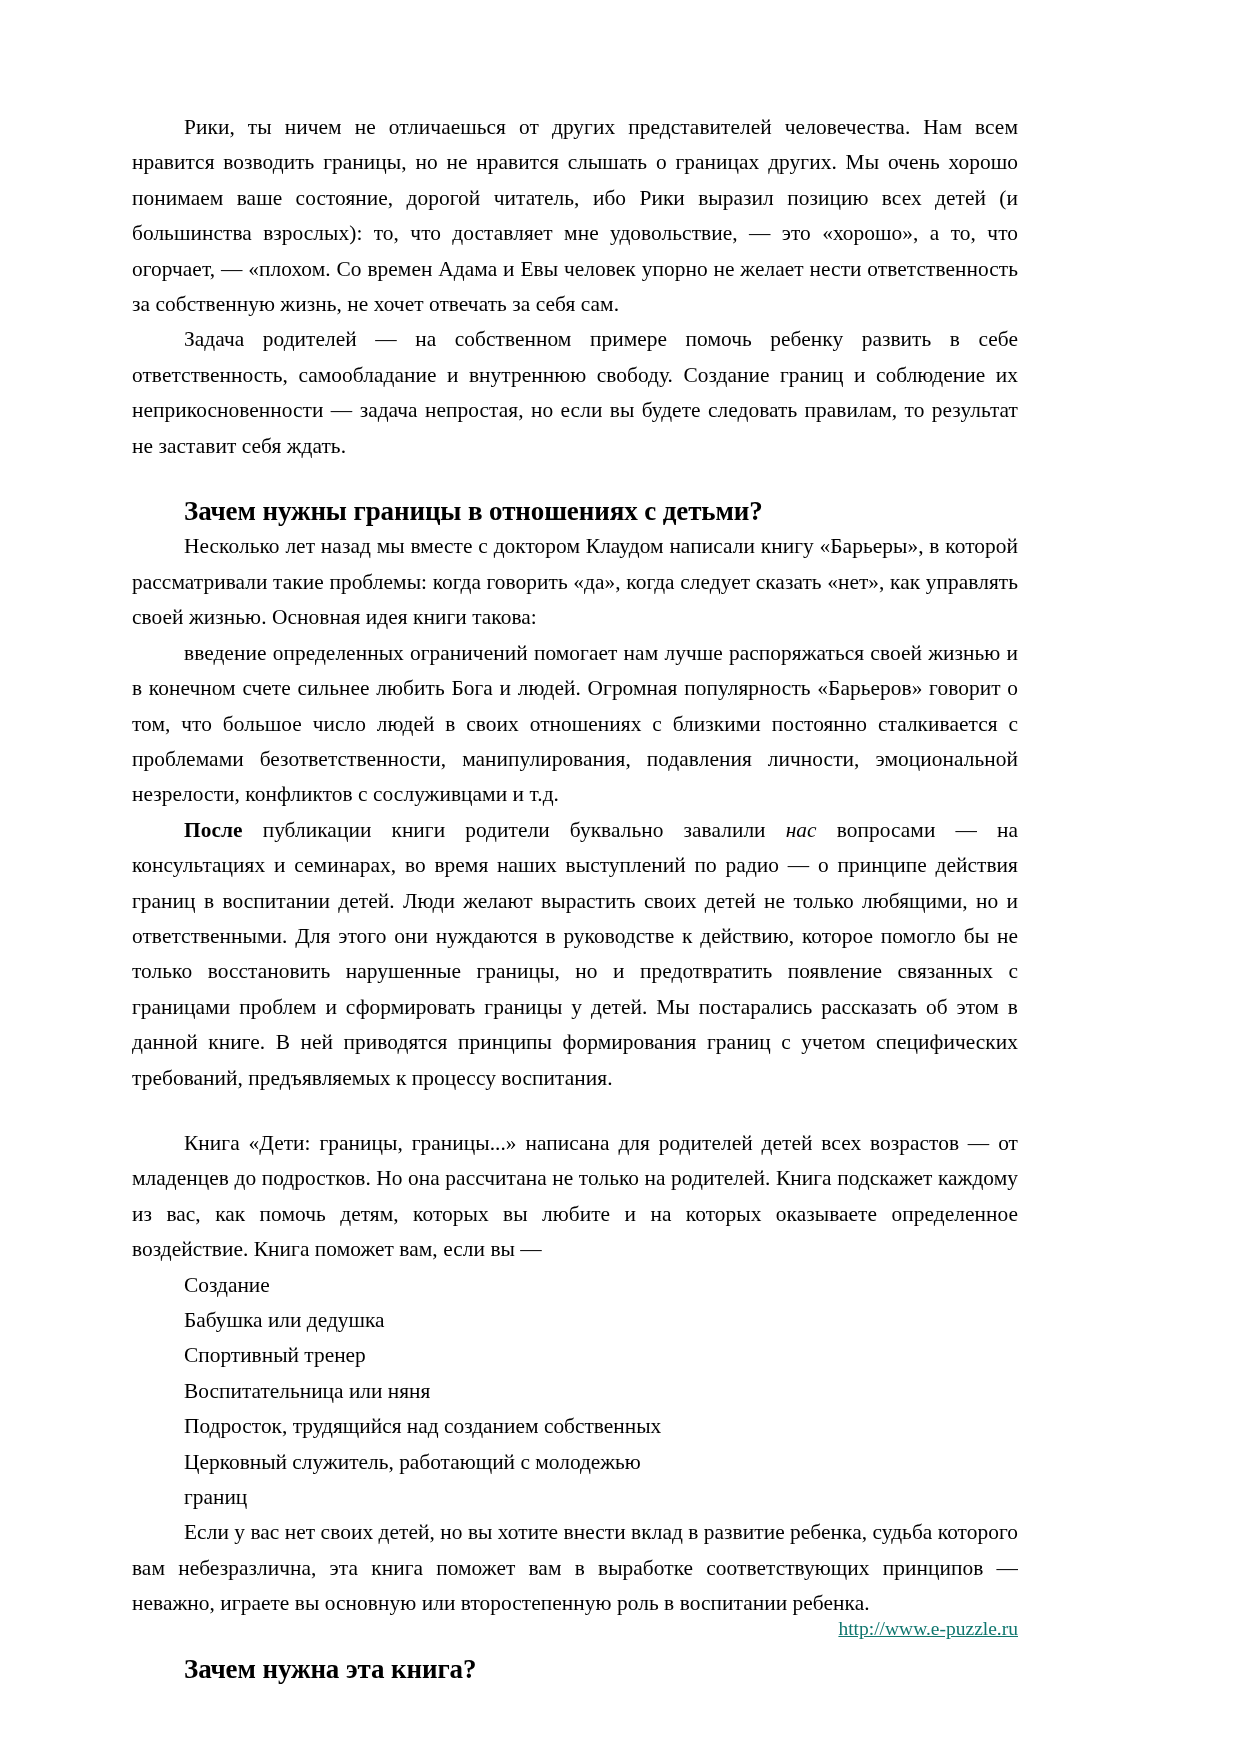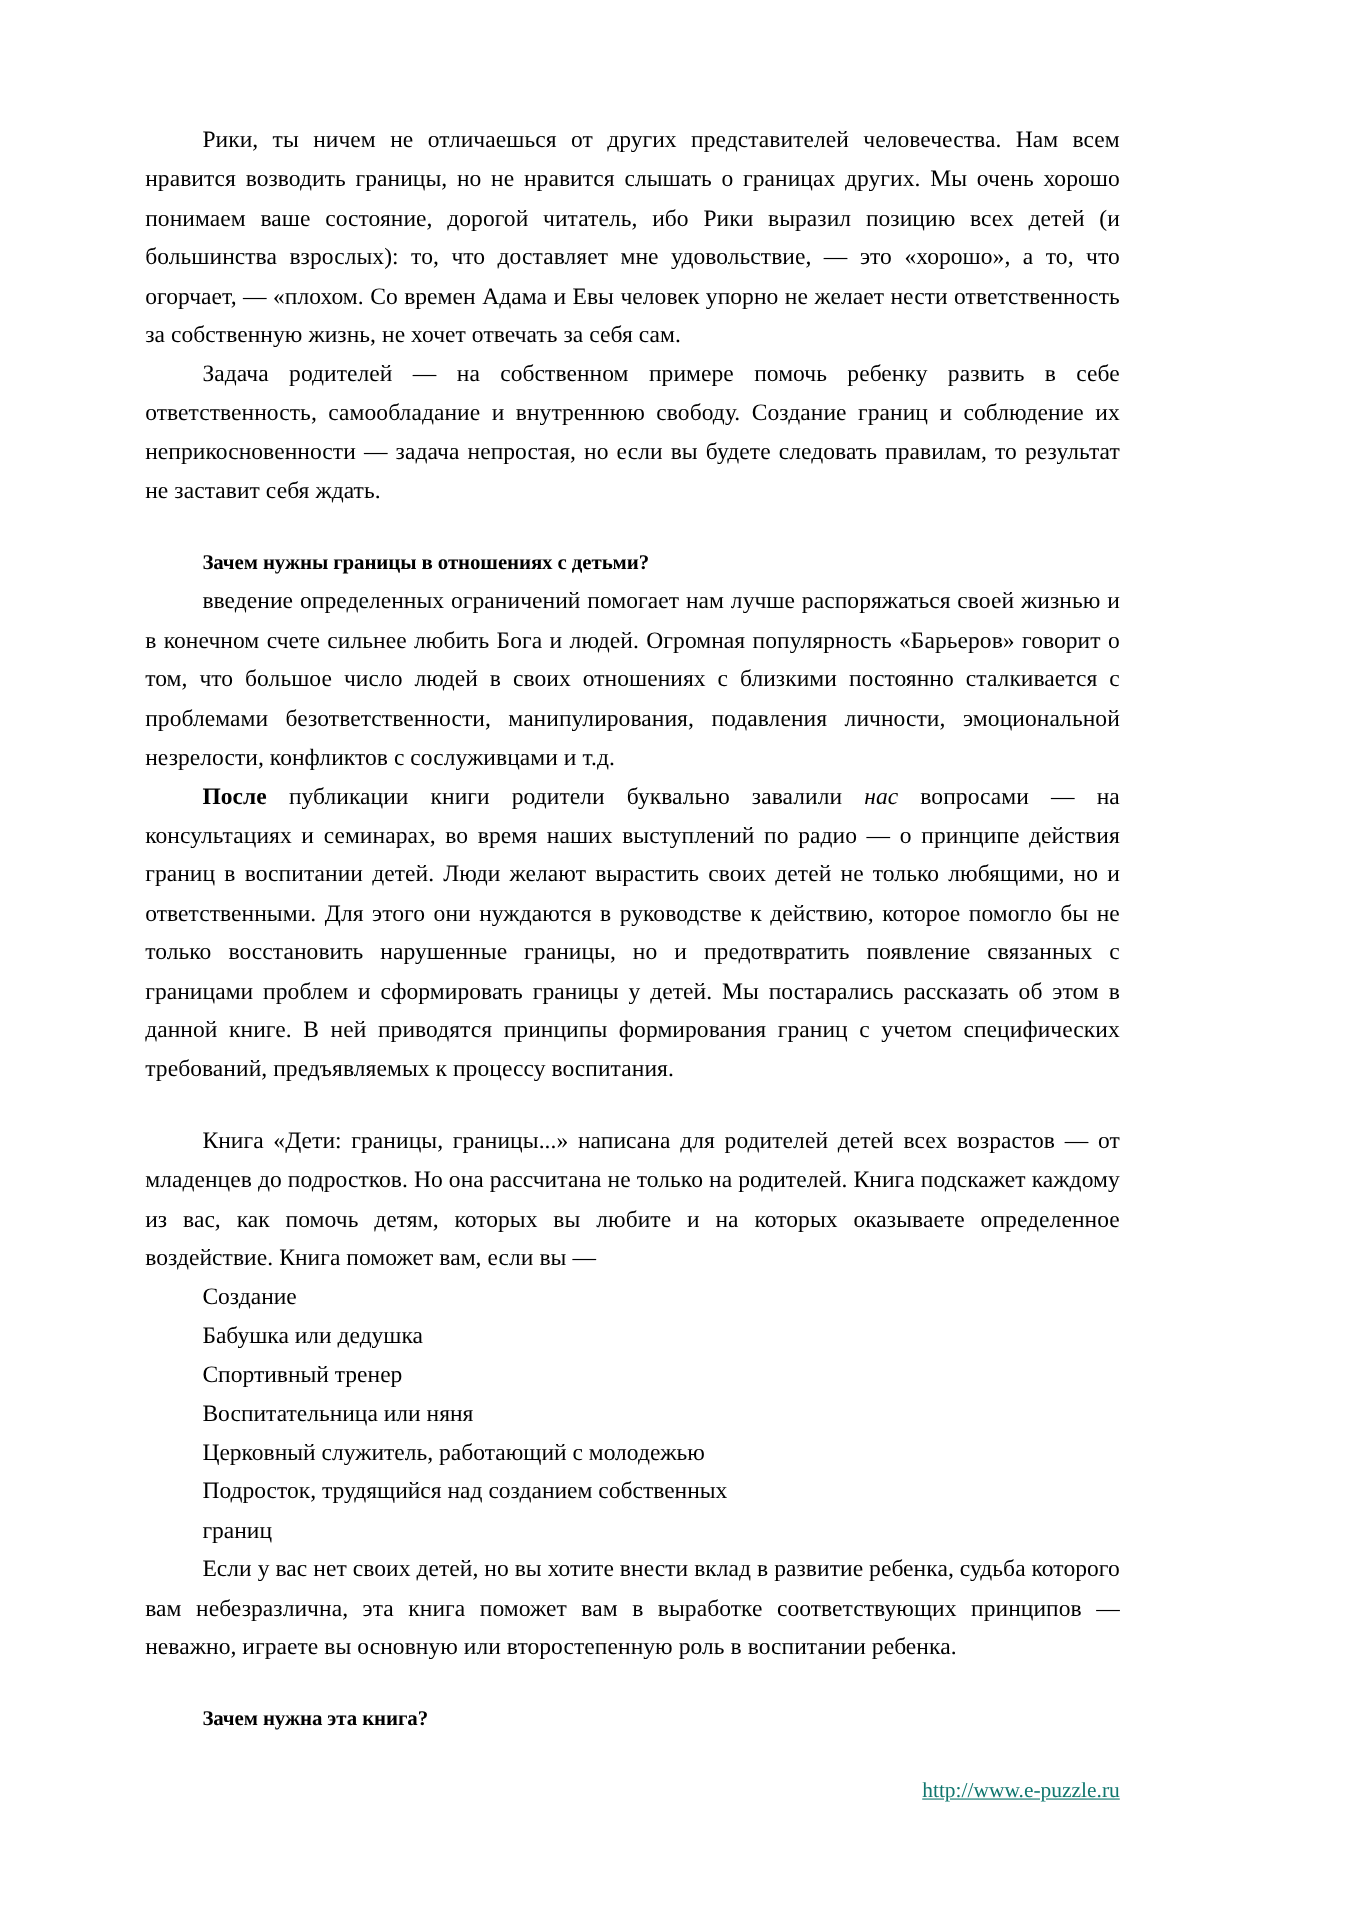--- a/index.html
+++ b/index.html
@@ -36,21 +36,21 @@
     text-align: justify;
     text-indent: 52px;
     text-justify: inter-word;
     letter-spacing: 0.05px;
   }
   p.para:last-child {
     text-align-last: auto;
   }
   h2.heading {
     margin: 0;
-    font-size: 19px;
+    font-size: 27px;
     line-height: 35.4px;
     font-weight: bold;
     text-indent: 52px;
     text-align: left;
     letter-spacing: -0.1px;
   }
   .gap-before-heading {
     height: 30px;
   }
   ul.role-list {
@@ -88,37 +88,38 @@
   <div class="content">
 
     <p class="para">Рики, ты ничем не отличаешься от других представителей человечества. Нам всем нравится возводить границы, но не нравится слышать о границах других. Мы очень хорошо понимаем ваше состояние, дорогой читатель, ибо Рики выразил позицию всех детей (и большинства взрослых): то, что доставляет мне удовольствие, — это «хорошо», а то, что огорчает, — «плохом. Со времен Адама и Евы человек упорно не желает нести ответственность за собственную жизнь, не хочет отвечать за себя сам.</p>
 
     <p class="para">Задача родителей — на собственном примере помочь ребенку развить в себе ответственность, самообладание и внутреннюю свободу. Создание границ и соблюдение их неприкосновенности — задача непростая, но если вы будете следовать правилам, то результат не заставит себя ждать.</p>
 
     <div class="gap-before-heading"></div>
 
     <h2 class="heading">Зачем нужны границы в отношениях с детьми?</h2>
 
+    <p class="para">Несколько лет назад мы вместе с доктором Клаудом написали книгу «Барьеры», в которой рассматривали такие проблемы: когда говорить «да», когда следует сказать «нет», как управлять своей жизнью. Основная идея книги такова:</p>
 
     <p class="para">введение определенных ограничений помогает нам лучше распоряжаться своей жизнью и в конечном счете сильнее любить Бога и людей. Огромная популярность «Барьеров» говорит о том, что большое число людей в своих отношениях с близкими постоянно сталкивается с проблемами безответственности, манипулирования, подавления личности, эмоциональной незрелости, конфликтов с сослуживцами и т.д.</p>
 
     <p class="para"><span class="bold-run">После</span><span> публикации книги родители буквально завалили </span><span class="italic-run">нас</span><span> вопросами — на консультациях и семинарах, во время наших выступлений по радио — о принципе действия границ в воспитании детей. Люди желают вырастить своих детей не только любящими, но и ответственными. Для этого они нуждаются в руководстве к действию, которое помогло бы не только восстановить нарушенные границы, но и предотвратить появление связанных с границами проблем и сформировать границы у детей. Мы постарались рассказать об этом в данной книге. В ней приводятся принципы формирования границ с учетом специфических требований, предъявляемых к процессу воспитания.</span></p>
 
     <div class="gap-before-heading"></div>
 
 
     <p class="para">Книга «Дети: границы, границы...» написана для родителей детей всех возрастов — от младенцев до подростков. Но она рассчитана не только на родителей. Книга подскажет каждому из вас, как помочь детям, которых вы любите и на которых оказываете определенное воздействие. Книга поможет вам, если вы —</p>
 
     <ul class="role-list">
       <li>Создание</li>
       <li>Бабушка или дедушка</li>
       <li>Спортивный тренер</li>
       <li>Воспитательница или няня</li>
+      <li>Подросток, трудящийся над созданием собственных</li>
       <li>Церковный служитель, работающий с молодежью</li>
-      <li>Подросток, трудящийся над созданием собственных</li>
       <li>границ</li>
     </ul>
 
     <p class="para">Если у вас нет своих детей, но вы хотите внести вклад в развитие ребенка, судьба которого вам небезразлична, эта книга поможет вам в выработке соответствующих принципов — неважно, играете вы основную или второстепенную роль в воспитании ребенка.</p>
 
     <div class="gap-before-heading"></div>
 
     <h2 class="heading">Зачем нужна эта книга?</h2>
 
   </div>

